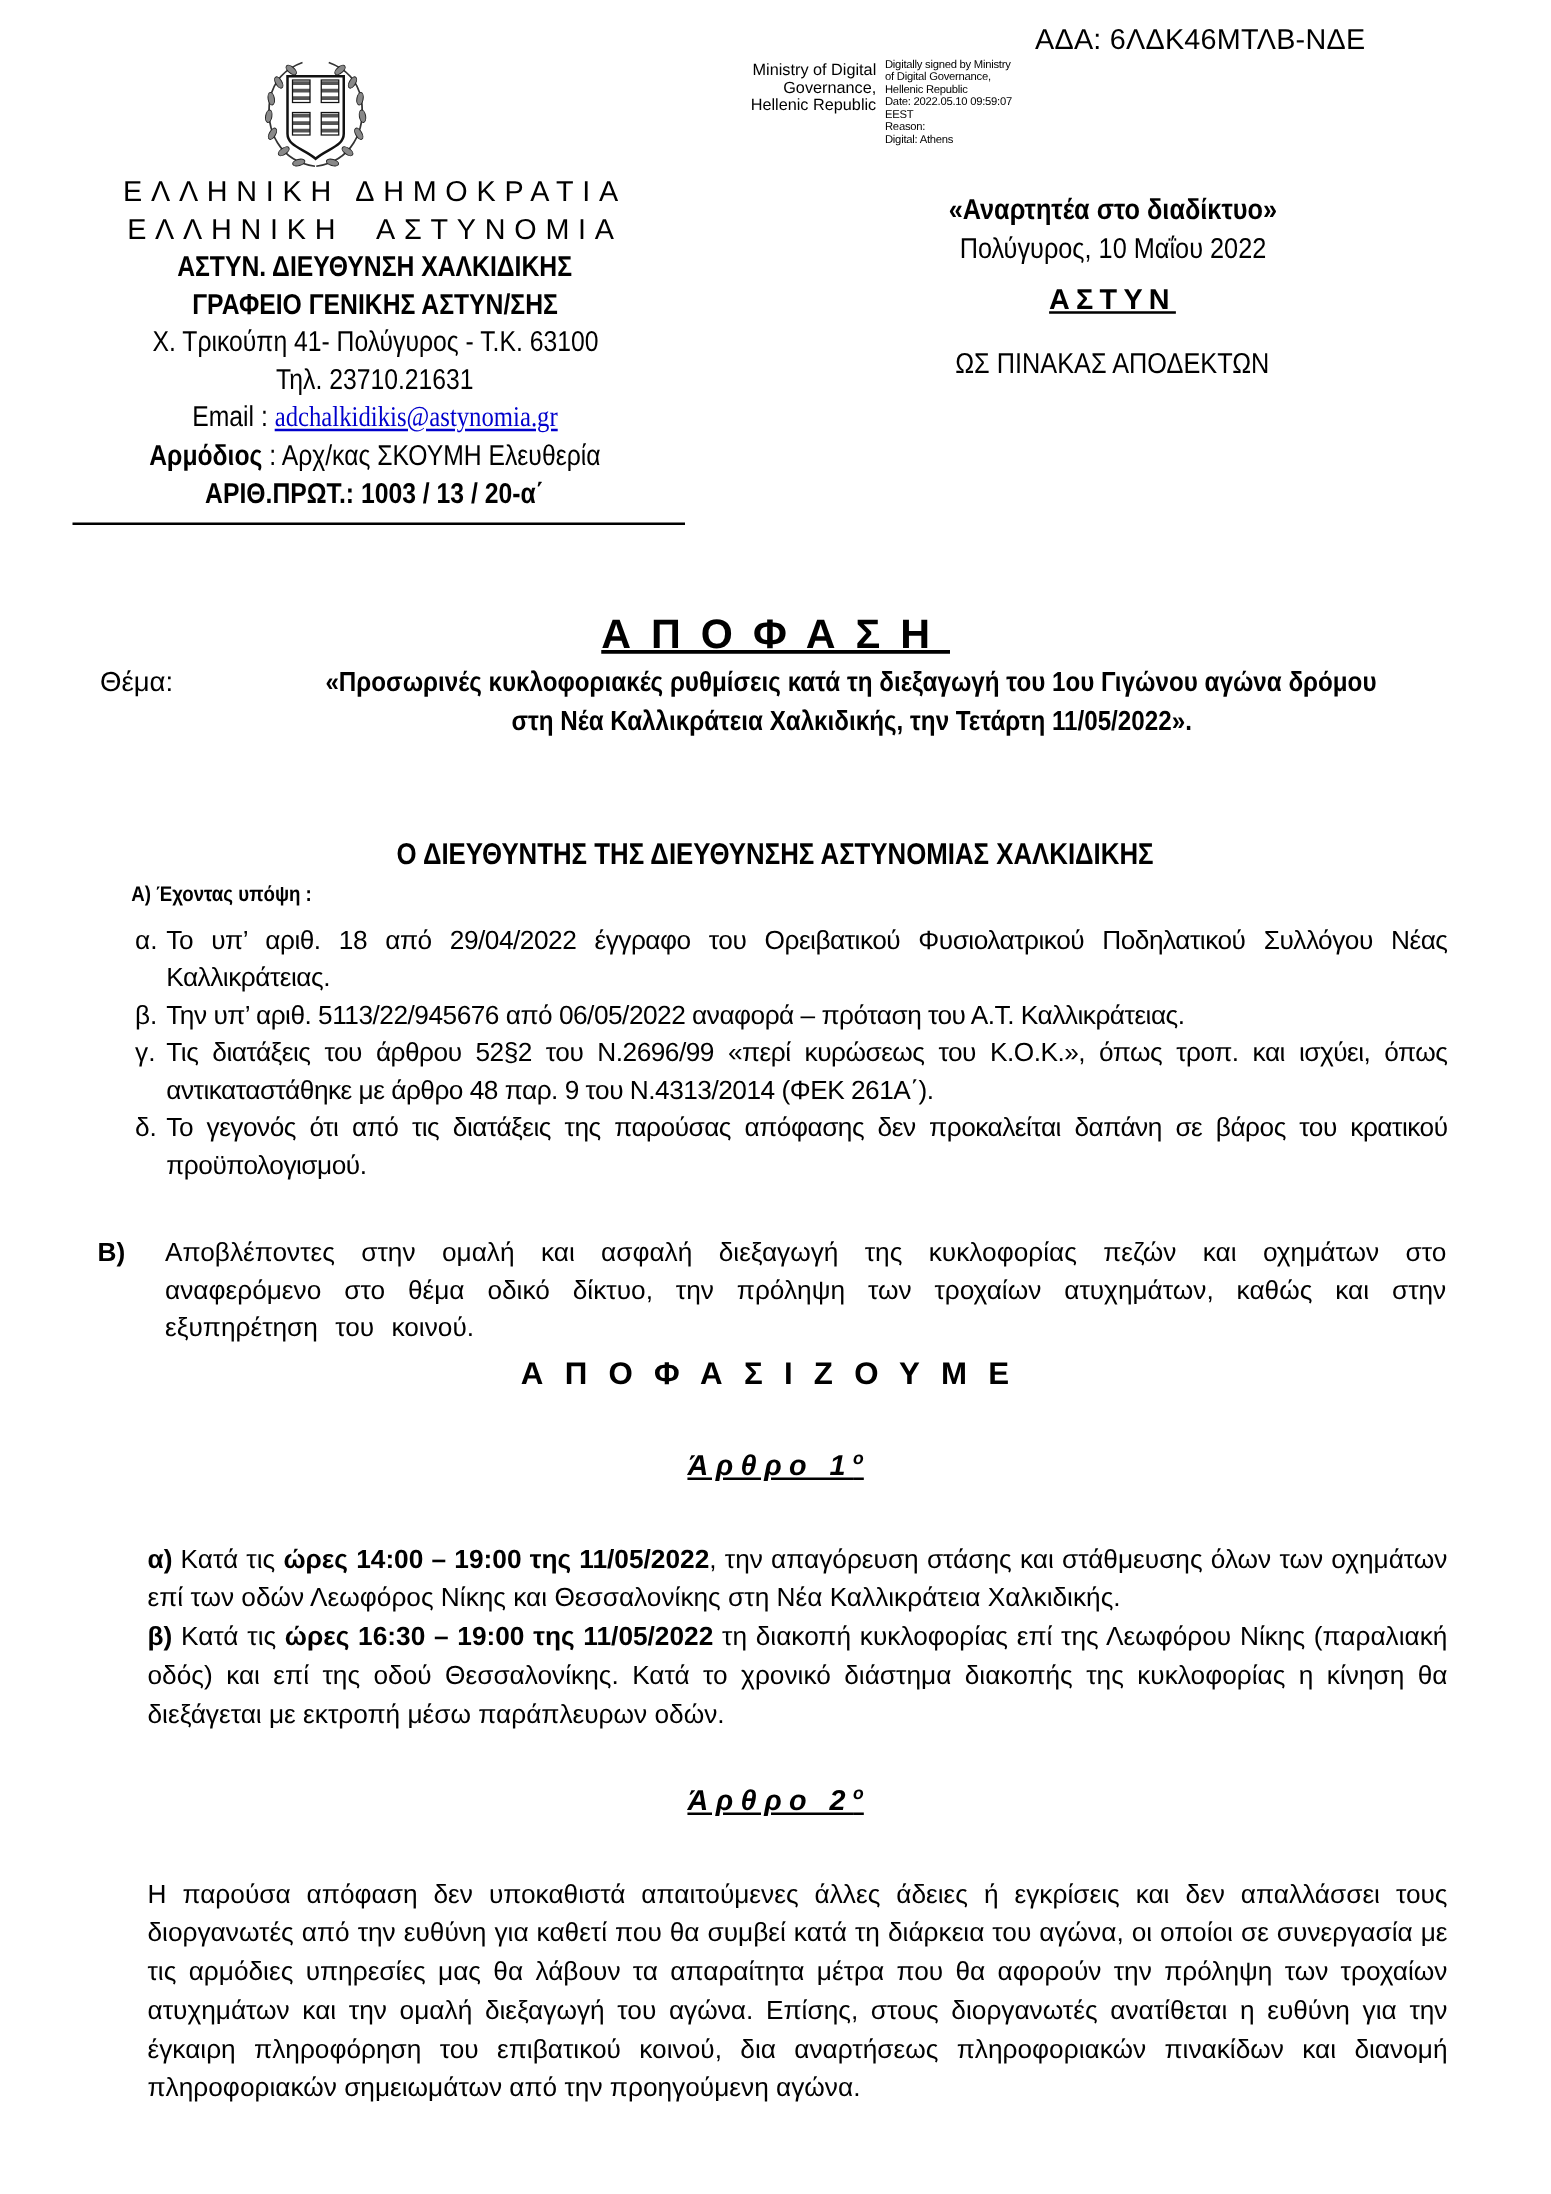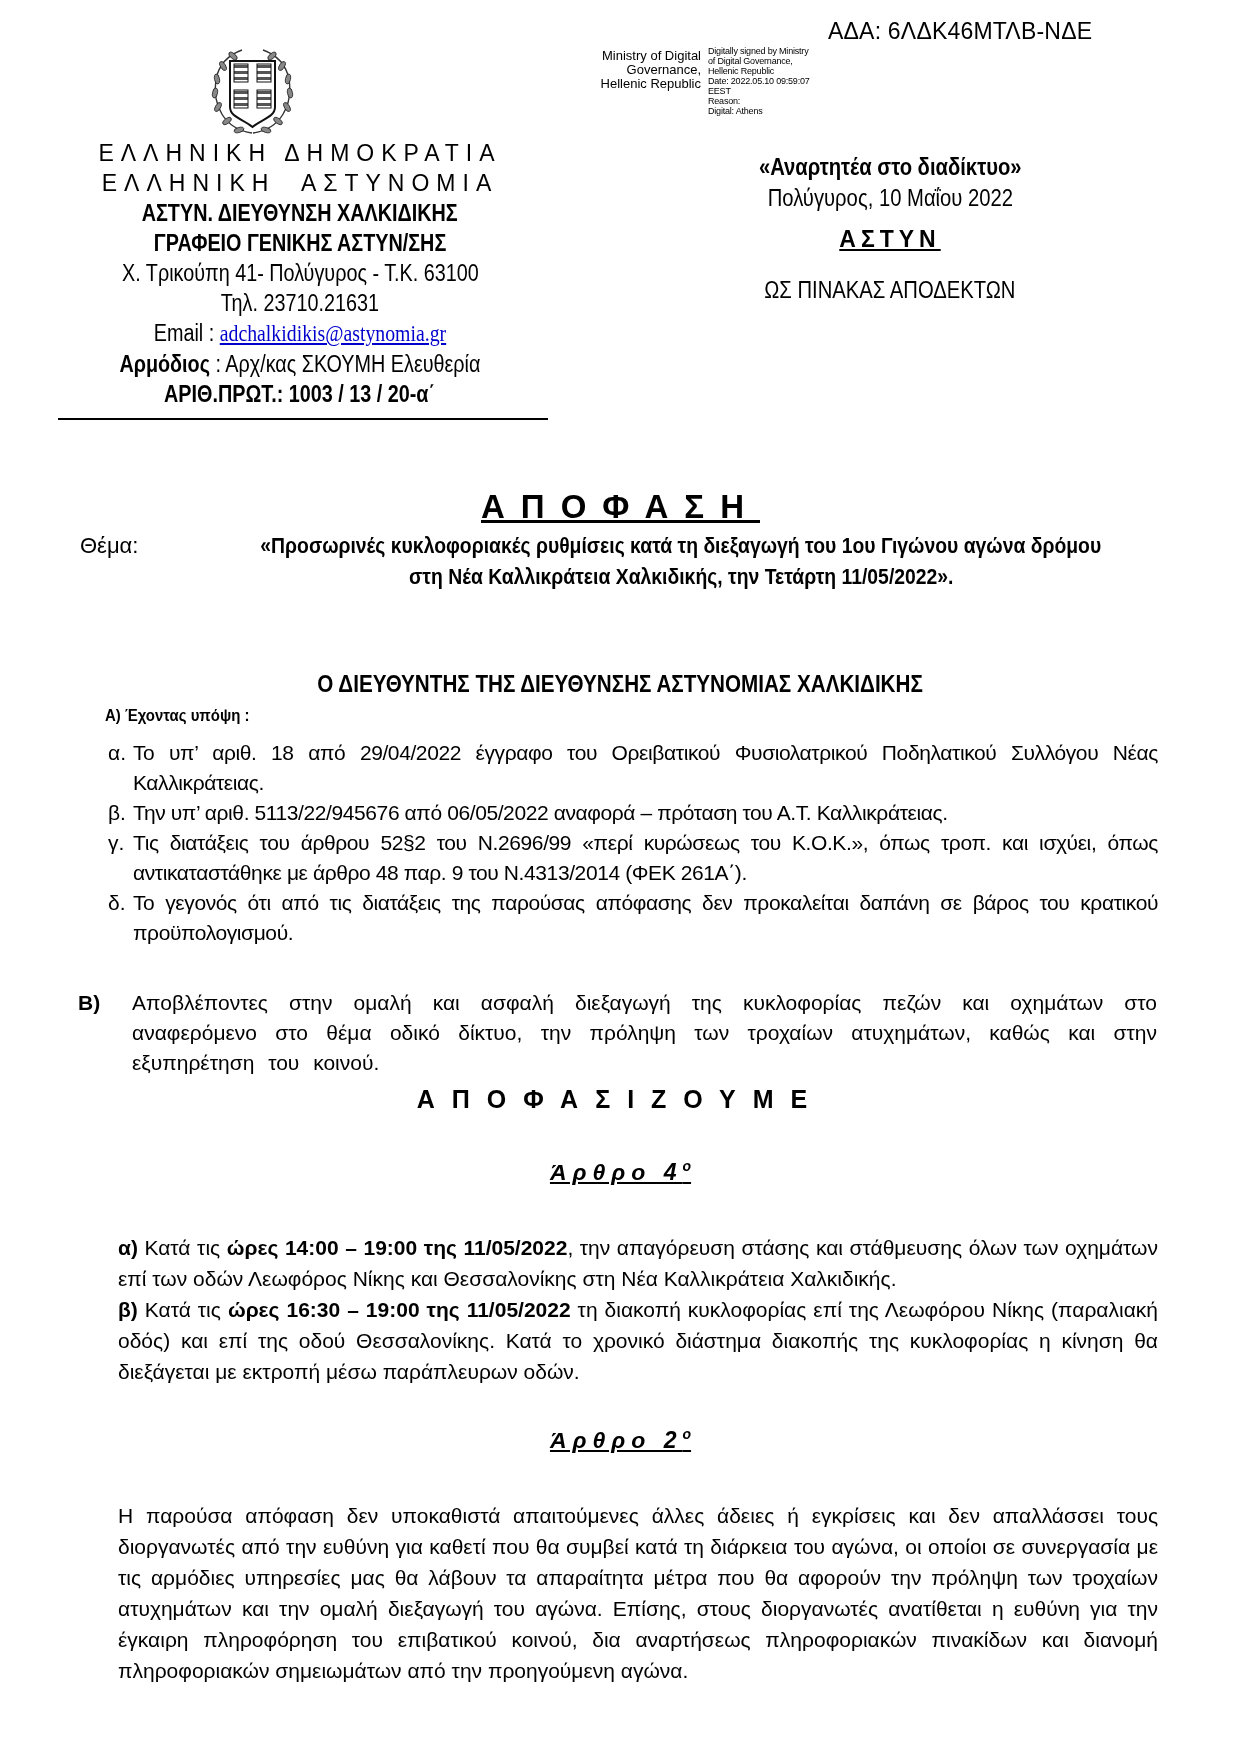--- a/index.html
+++ b/index.html
@@ -179,21 +179,21 @@
   </div>
 </div>
 
 <div class="abs sectB">
   <span class="bmark">Β)</span>
   <div class="btext">Αποβλέποντες στην ομαλή και ασφαλή διεξαγωγή της κυκλοφορίας πεζών και οχημάτων στο αναφερόμενο στο θέμα οδικό δίκτυο, την πρόληψη των τροχαίων ατυχημάτων, καθώς και στην εξυπηρέτηση του κοινού.</div>
 </div>
 
 <div class="abs decide">ΑΠΟΦΑΣΙΖΟΥΜΕ</div>
 
-<div class="abs article" style="top:1158px;"><span>Άρθρο 4</span><sup>ο</sup></div>
+<div class="abs article" style="top:1158px;"><span>Άρθρο 1</span><sup>ο</sup></div>
 
 <div class="abs para" style="top:1232px;">
   <b>α)</b><span style="white-space:pre-wrap;"> Κατά τις </span><b>ώρες 14:00 – 19:00 της 11/05/2022</b><span>, την απαγόρευση στάσης και στάθμευσης όλων των οχημάτων επί των οδών Λεωφόρος Νίκης και Θεσσαλονίκης στη Νέα Καλλικράτεια Χαλκιδικής.</span>
 </div>
 <div class="abs para" style="top:1294px;">
   <b>β)</b><span style="white-space:pre-wrap;"> Κατά τις </span><b>ώρες 16:30 – 19:00 της 11/05/2022</b><span> τη διακοπή κυκλοφορίας επί της Λεωφόρου Νίκης (παραλιακή οδός) και επί της οδού Θεσσαλονίκης. Κατά το χρονικό διάστημα διακοπής της κυκλοφορίας η κίνηση θα διεξάγεται με εκτροπή μέσω παράπλευρων οδών.</span>
 </div>
 
 <div class="abs article" style="top:1426px;"><span>Άρθρο 2</span><sup>ο</sup></div>
 

